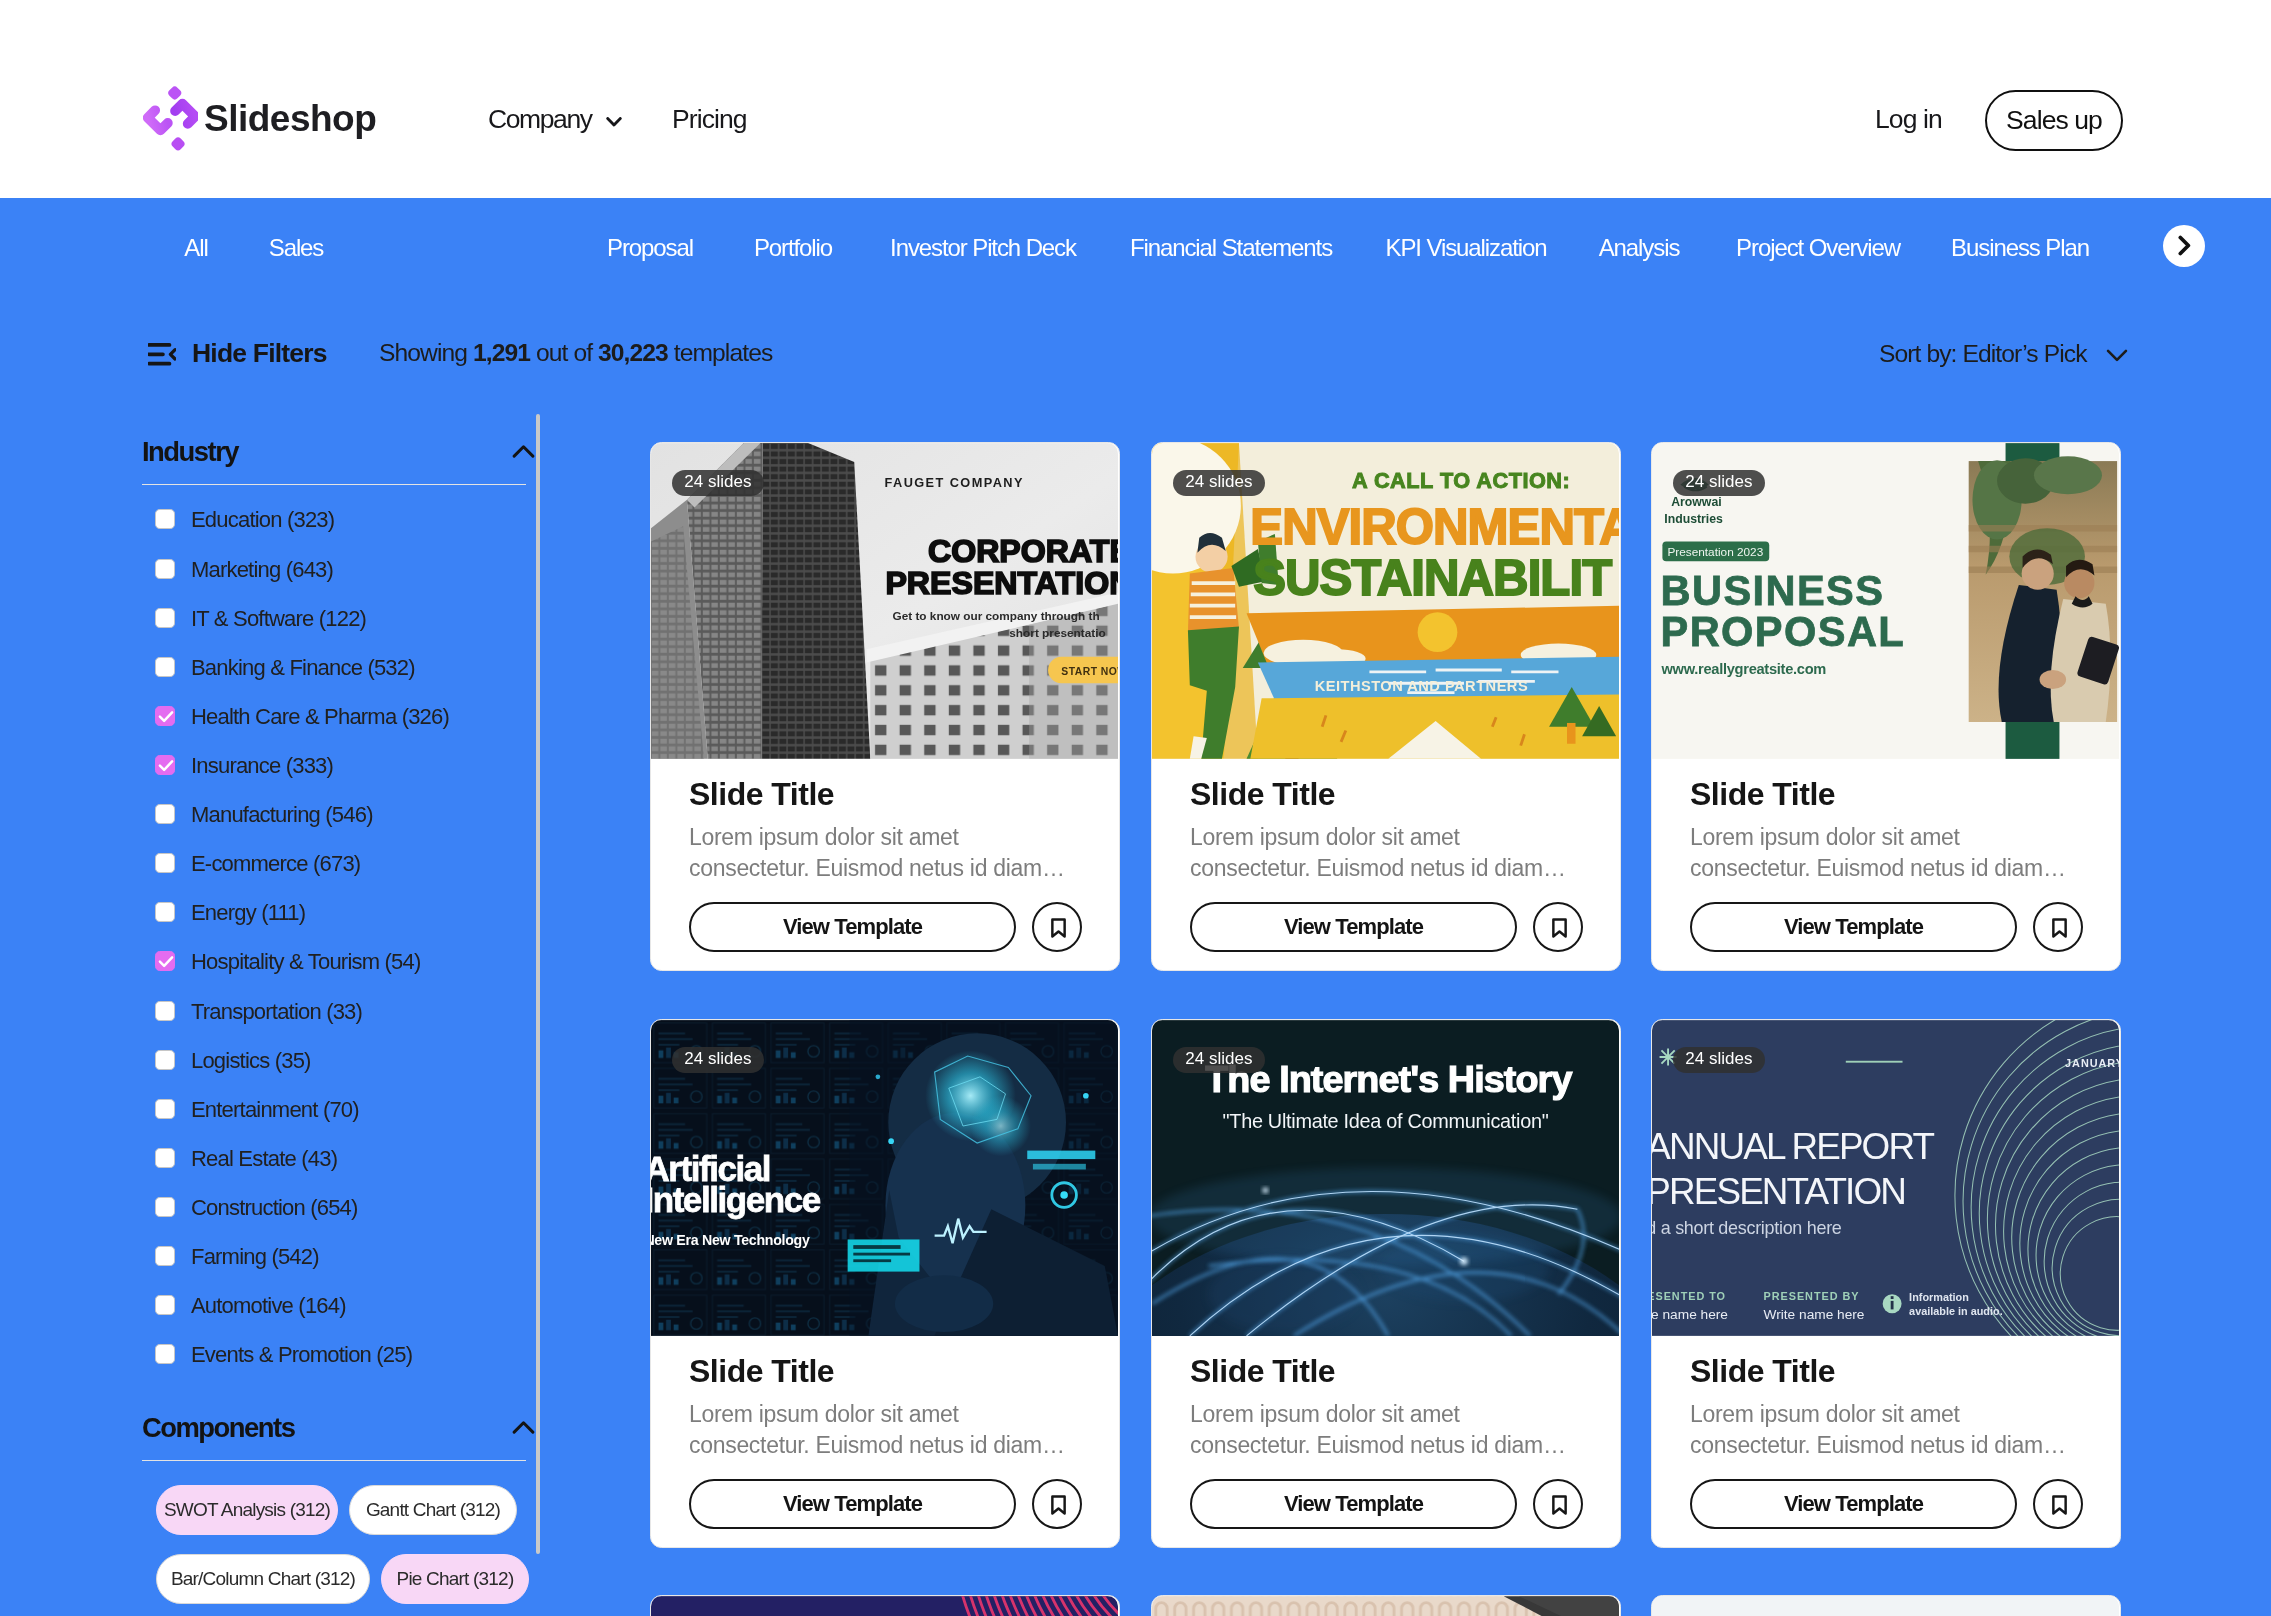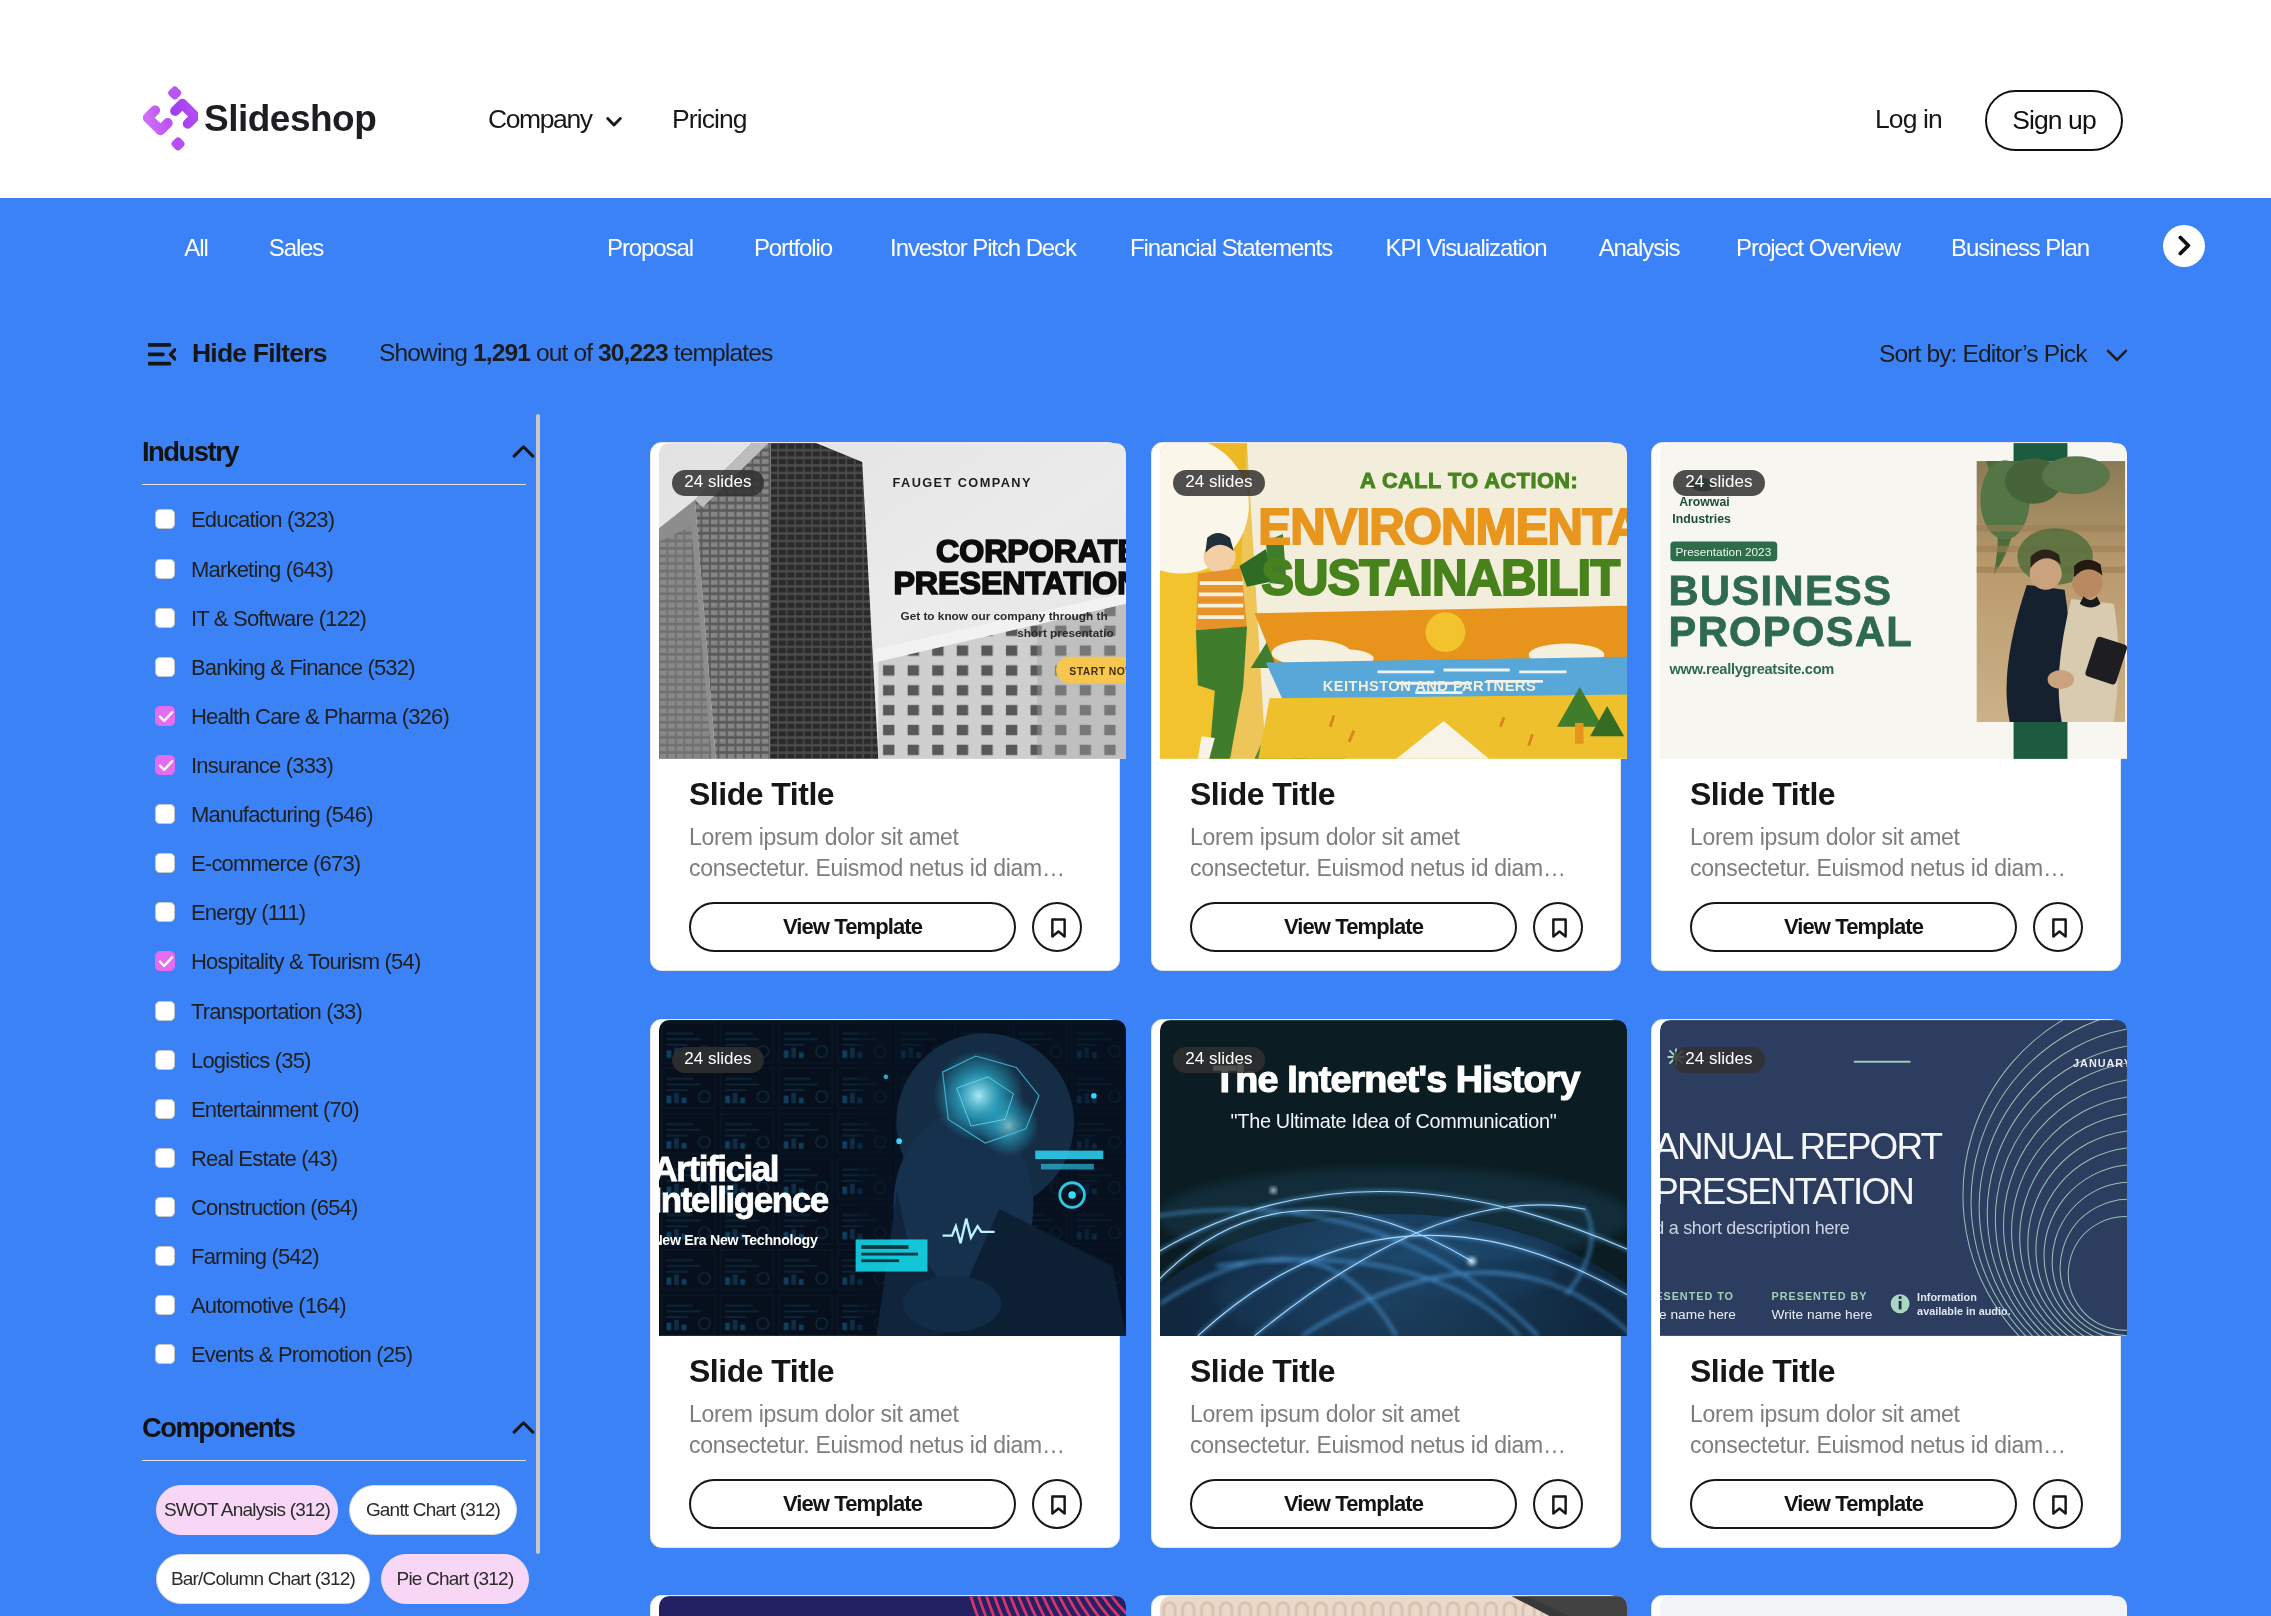--- a/index.html
+++ b/index.html
@@ -38,21 +38,21 @@
 .cb.on { border-color:#e46cf0; background:#e46cf0; }
 .cb.on svg { position:absolute; left:1.9px; top:2.8px; }
 .cbl { position:absolute; left:36px; top:-1.9px; font-size:22px; color:#202020; white-space:nowrap; letter-spacing:-0.8px; }
 .chip { position:absolute; height:50px; border-radius:25.6px; font-size:19px; color:#2b2b2b; letter-spacing:-0.8px; display:flex; align-items:center; justify-content:center; white-space:nowrap; }
 .chip.pk { background:#f8d7f6; border:1.4px solid #f8d7f6; }
 .chip.wt { background:#fff; border:1.4px solid #d9d9d9; }
 #sscroll { position:absolute; left:536px; top:374px; width:3.8px; height:1140px; background:#c9c9c9; border-radius:1.9px; }
 
 
 .card { position:absolute; width:470px; height:529px; background:#fff; border:1.4px solid #e7e7e7; border-radius:11.4px; }
-.thumb { position:absolute; left:8px; top:0; width:467px; height:316px; border-radius:10.4px 10.4px 0 0; overflow:hidden; }
+.thumb { position:absolute; left:0; top:0; width:467px; height:316px; border-radius:10.4px 10.4px 0 0; overflow:hidden; }
 .badge { position:absolute; left:21px; top:27.4px; height:25.6px; padding:0 12.3px; border-radius:13.2px; background:rgba(48,48,48,0.85); color:#fff; font-size:17px; line-height:24.6px; white-space:nowrap; }
 .ctitle { position:absolute; left:38px; top:333px; font-size:32px; font-weight:700; color:#161616; letter-spacing:-0.5px; }
 .clorem { position:absolute; left:38px; top:379px; font-size:23px; line-height:31px; color:#7d7d7d; white-space:nowrap; letter-spacing:-0.3px; }
 .vbtn { position:absolute; left:38px; top:459px; width:327px; height:50px; border:2.4px solid #161616; border-radius:25.6px; text-align:center; font-size:22px; font-weight:700; color:#141414; line-height:46px; letter-spacing:-0.9px; }
 .bkbtn { position:absolute; left:381px; top:459px; width:50px; height:50px; border:2.4px solid #161616; border-radius:50%; }
 .bkbtn svg { position:absolute; left:16px; top:14px; }
 </style>
 </head>
 <body>
 <div id="page">
@@ -78,21 +78,21 @@
       </g>
       <rect x="31" y="56.5" width="12" height="12" rx="4" transform="rotate(45 37 62.5)" fill="#b84ef3"></rect>
     </svg>
     <div id="logoTxt">Slideshop</div>
     <div class="hnav" style="left:488px;letter-spacing:-1.4px">Company</div>
     <svg class="abs" style="left:606px;top:77px" width="16" height="10.4" viewBox="0 0 17 11">
         <path d="M1.8 1.5 L8.5 8.5 L15.2 1.5" fill="none" stroke="#18181b" stroke-width="3" stroke-linecap="round" stroke-linejoin="round"></path>
       </svg>
     <div class="hnav" style="left:672px">Pricing</div>
     <div class="hnav" style="left:1875px">Log in</div>
-    <div id="signup">Sign up</div>
+    <div id="signup">Sales up</div>
   </div>
 
   <div class="nlink" style="left:196px">All</div>
   <div class="nlink" style="left:296px">Sales</div>
   <div class="nlink" style="left:650px">Proposal</div>
   <div class="nlink" style="left:793px">Portfolio</div>
   <div class="nlink" style="left:983px">Investor Pitch Deck</div>
   <div class="nlink" style="left:1231px">Financial Statements</div>
   <div class="nlink" style="left:1466px">KPI Visualization</div>
   <div class="nlink" style="left:1639px">Analysis</div>

